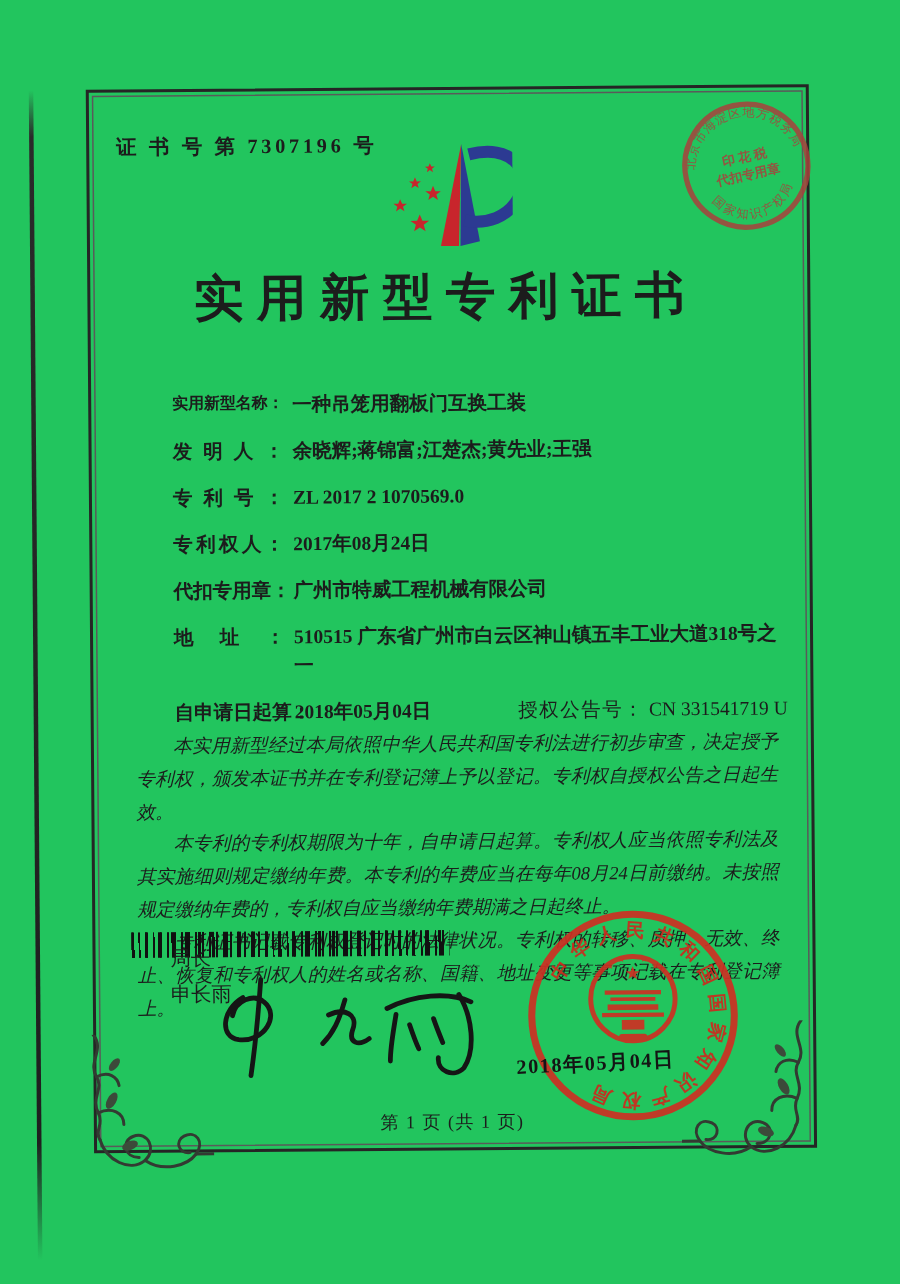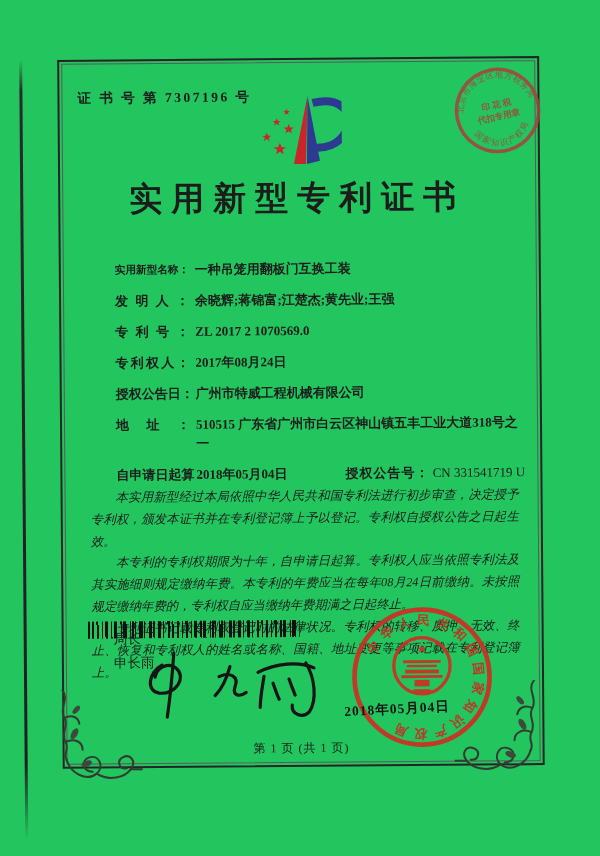--- a/index.html
+++ b/index.html
@@ -17,21 +17,21 @@
   .tax-stamp{position:absolute;left:452px;top:64px;opacity:.85;}
   .title{position:absolute;left:60px;top:176px;width:478px;text-align:center;
          font-size:33px;font-weight:600;letter-spacing:9px;}
   .fields{position:absolute;left:92px;top:259px;width:432px;font-size:13px;line-height:19px;}
   .frow{display:flex;margin-bottom:12px;position:relative;}
   .flabel{flex:0 0 74px;width:74px;font-weight:600;white-space:nowrap;
           text-align:justify;text-align-last:justify;text-justify:inter-character;margin-left:24px;}
   .flabel.tight{font-size:10.6px;letter-spacing:-0.2px;}
   .fvalue{flex:1;margin-left:6px;font-weight:600;}
   .grant{position:absolute;left:253px;top:0;white-space:nowrap;}
-  .grant .glabel{font-weight:700;letter-spacing:1px;text-align:center;}
+  .grant .glabel{font-weight:400;letter-spacing:1px;text-align:center;}
   .paras{position:absolute;left:90px;top:486px;width:428px;font-size:12.4px;line-height:1.76;
          text-align:justify;font-style:italic;}
   .paras p{margin:0;text-indent:2em;}
   .barcode{position:absolute;left:86px;top:620px;width:212px;height:17px;
     background:
       repeating-linear-gradient(90deg,#101010 0 1.3px,transparent 1.3px 4.7px),
       repeating-linear-gradient(90deg,#101010 0 2px,transparent 2px 8.9px);}
   .signer{position:absolute;left:112px;top:626px;font-size:13.5px;font-weight:400;line-height:24px;}
   .signature{position:absolute;left:140px;top:638px;}
   .seal{position:absolute;left:345px;top:603px;}
@@ -101,21 +101,21 @@
       </div>
       <div class="frow">
         <span class="flabel">专利号：</span>
         <span class="fvalue">ZL 2017 2 1070569.0</span>
       </div>
       <div class="frow">
         <span class="flabel">专利权人：</span>
         <span class="fvalue">2017年08月24日</span>
       </div>
       <div class="frow">
-        <span class="flabel">授权公告日：</span>
+        <span class="flabel">代扣专用章：</span>
         <span class="fvalue">广州市特威工程机械有限公司</span>
       </div>
       <div class="frow">
         <span class="flabel">地址：</span>
         <span class="fvalue">510515 广东省广州市白云区神山镇五丰工业大道318号之一</span>
       </div>
       <div class="frow">
         <span class="flabel">自申请日起算：</span>
         <span class="fvalue">2018年05月04日</span>
         <span class="grant">

